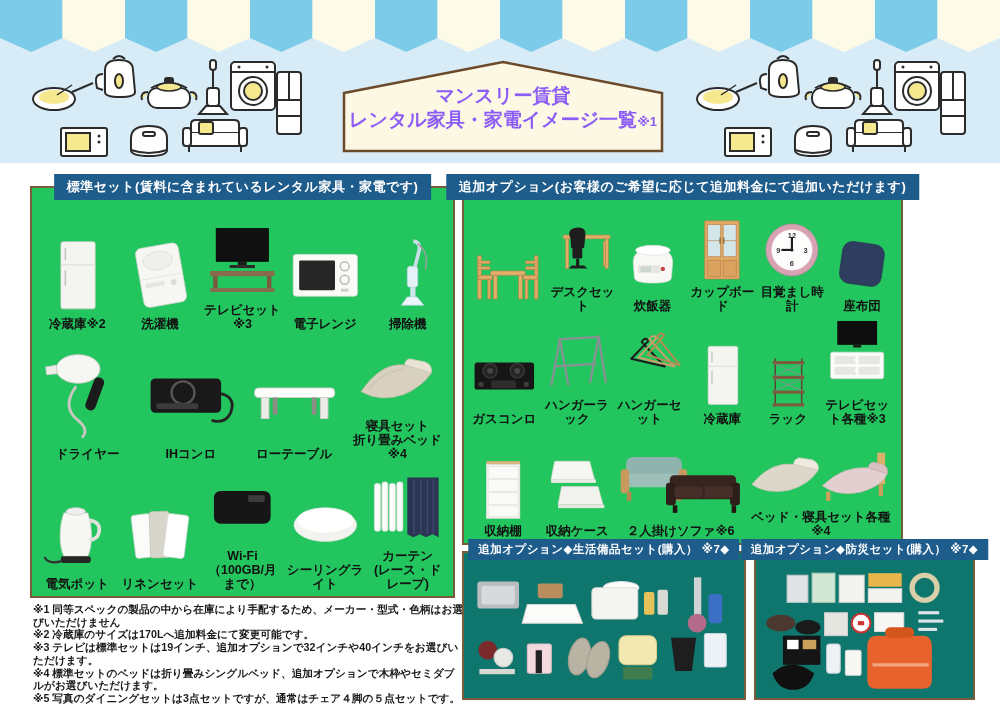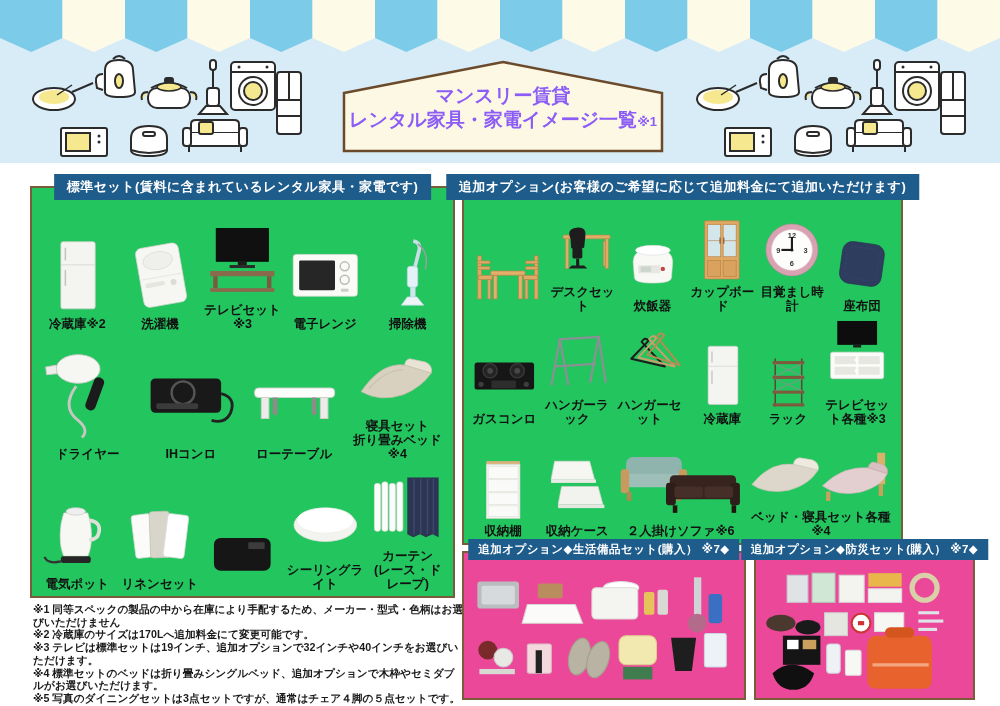--- a/index.html
+++ b/index.html
@@ -22,21 +22,21 @@
     background:#1e5c8c;color:#fff;font-weight:bold;font-size:13px;padding:4px 13px;
     white-space:nowrap;letter-spacing:.5px;}
   .panel-body{display:flex;flex-direction:column;height:100%;box-sizing:border-box;padding:16px 4px 2px;}
   .prow{flex:1;display:flex;align-items:stretch;min-height:0;}
   .pcell{flex:1;display:flex;flex-direction:column;justify-content:flex-end;align-items:center;min-width:0;padding:0 2px;}
   .pimg{flex:1;width:100%;min-height:0;display:flex;align-items:flex-end;justify-content:center;padding:3px 2px 2px;box-sizing:border-box;}
   .pimg svg{max-width:100%;max-height:100%;}
   .plabel{font-weight:bold;font-size:12.5px;line-height:14px;text-align:center;color:#111;padding:2px 0 3px;}
   .footnotes{position:absolute;left:33px;top:603px;width:432px;font-size:10.7px;font-weight:bold;
     line-height:12.7px;color:#1a1a1a;}
-  .bbox{position:absolute;border:2px solid #7b5c39;background:#ec4899;box-sizing:border-box;}
+  .bbox{position:absolute;border:2px solid #7b5c39;background:#0f766e;box-sizing:border-box;}
   .bbox-a{left:462px;top:551px;width:284px;height:149px;}
   .bbox-b{left:754px;top:551px;width:221px;height:149px;}
   .bbox .panel-header{font-size:11.5px;padding:3px 10px;}
   .bcontent{position:absolute;left:4px;right:4px;top:16px;bottom:4px;display:flex;align-items:center;justify-content:center;}
   .bcontent svg{max-width:100%;max-height:100%;}
 </style>
 </head>
 <body>
 
 <div class="page">
@@ -332,20 +332,21 @@
             </div>
             <div class="plabel">リネンセット</div>
           </div>
           <div class="pcell">
             <div class="pimg">
               <svg viewBox="0 0 100 100">
                 <rect x="12" y="28" width="76" height="44" rx="9" fill="#161616"></rect>
                 <rect x="58" y="34" width="22" height="9" rx="1" fill="#3c3c3c"></rect>
               </svg>
             </div>
+            <div class="plabel">Wi-Fi<div>（100GB/月まで）</div></div>
           </div>
           <div class="pcell">
             <div class="pimg">
               <svg viewBox="0 0 100 100">
                 <ellipse cx="50" cy="55" rx="42" ry="22" fill="#f3f3ef" stroke="#e0e0da"></ellipse>
                 <ellipse cx="50" cy="49" rx="38" ry="17" fill="#ffffff" stroke="#ecece7"></ellipse>
               </svg>
             </div>
             <div class="plabel">シーリングライト</div>
           </div>

